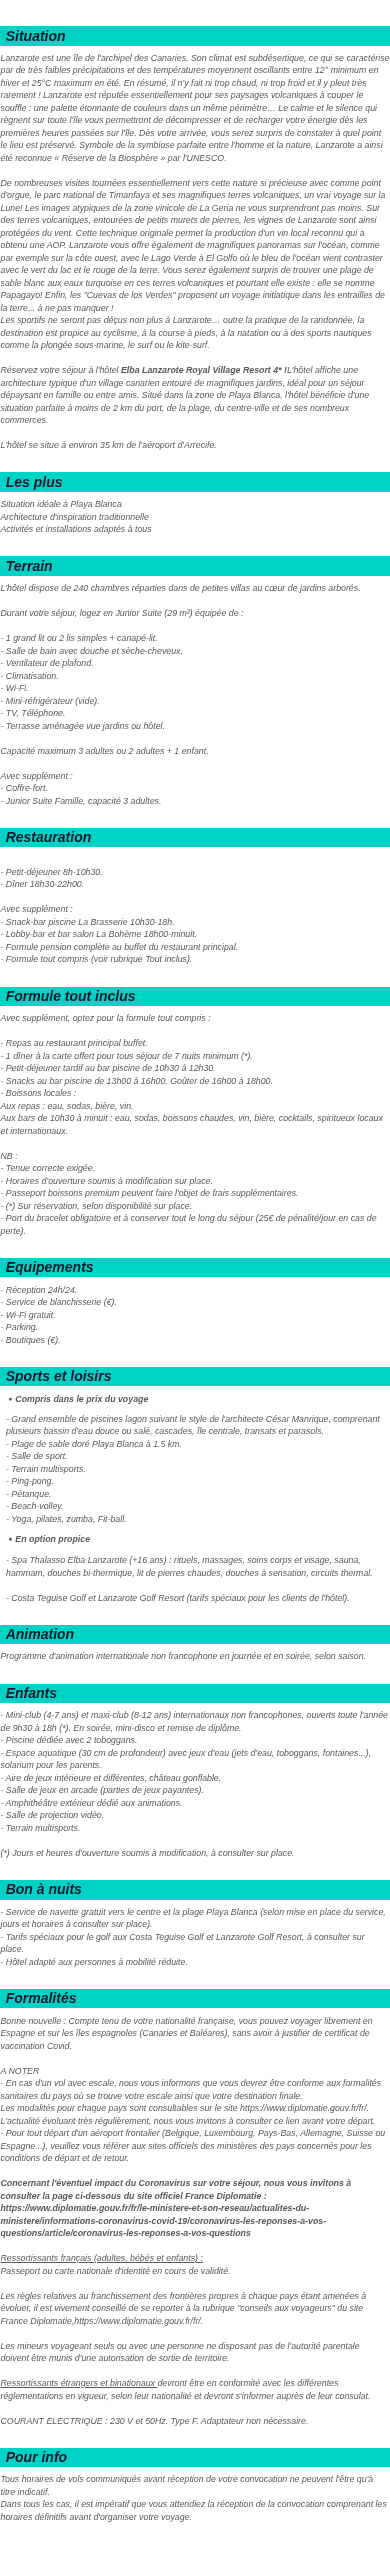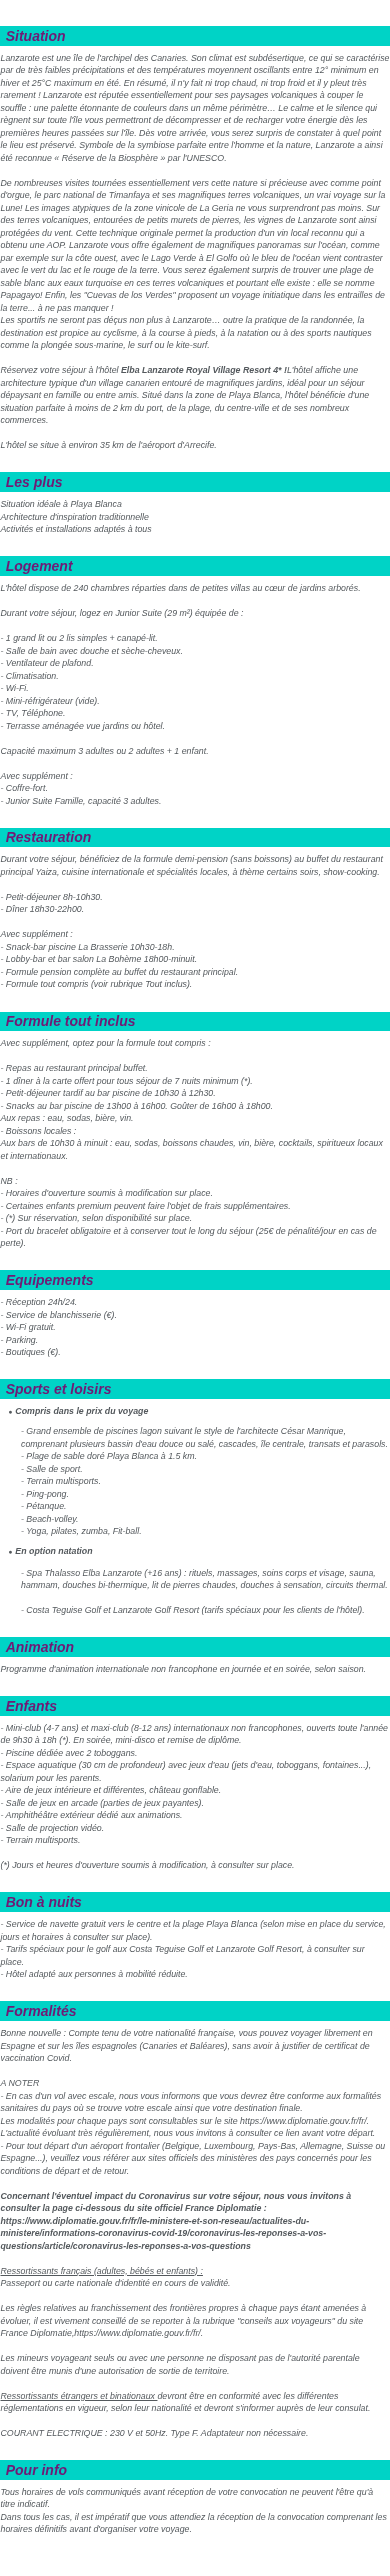--- a/index.html
+++ b/index.html
@@ -14,36 +14,36 @@
     font-size: 8.8px;
     line-height: 12.5px;
     color: #54595d;
   }
   #doc {
     width: 391px;
     padding-bottom: 3.1px;
   }
   .sec-header {
     background: #00d3c6;
-    color: #701a75;
+    color: #0f172a;
     font-weight: bold;
     font-style: italic;
     font-size: 14px;
     line-height: 16px;
     padding: 1.5px 5.2px 2.1px 5.7px;
     margin: 20.6px 0 6.2px 0;
   }
   .sec-header:first-child { margin-top: 26px; }
   .para {
     margin: 0;
     padding: 0 1px 0 0.5px;
     overflow-wrap: break-word;
     word-wrap: break-word;
   }
-  .ind1 { padding-left: 21px; }
+  .ind1 { padding-left: 6px; }
   .bullet-head {
     padding-left: 8.2px;
     font-weight: bold;
   }
   .dot {
     font-size: 6.7px;
     margin-right: 3.1px;
     vertical-align: 0.5px;
   }
   .gap { width: 100%; }
@@ -60,85 +60,85 @@
     <div class="para"><span>De nombreuses visites tournées essentiellement vers cette nature si précieuse avec comme point d'orgue, le parc national de Timanfaya et ses magnifiques terres volcaniques, un vrai voyage sur la Lune! Les images atypiques de la zone vinicole de La Geria ne vous surprendront pas moins. Sur des terres volcaniques, entourées de petits murets de pierres, les vignes de Lanzarote sont ainsi protégées du vent. Cette technique originale permet la production d'un vin local reconnu qui a obtenu une AOP. Lanzarote vous offre également de magnifiques panoramas sur l'océan, comme par exemple sur la côte ouest, avec le Lago Verde à El Golfo où le bleu de l'océan vient contraster avec le vert du lac et le rouge de la terre. Vous serez également surpris de trouver une plage de sable blanc aux eaux turquoise en ces terres volcaniques et pourtant elle existe : elle se nomme Papagayo! Enfin, les "Cuevas de los Verdes" proposent un voyage initiatique dans les entrailles de la terre... à ne pas manquer !</span></div>
     <div class="para"><span>Les sportifs ne seront pas déçus non plus à Lanzarote… outre la pratique de la randonnée, la destination est propice au cyclisme, à la course à pieds, à la natation ou à des sports nautiques comme la plongée sous-marine, le surf ou le kite-surf.</span></div>
     <div class="gap" style="height: 12.5px;"></div>
     <div class="para"><span>Réservez votre séjour à l'hôtel </span><span class="b">Elba Lanzarote Royal Village Resort 4* !</span><span>L'hôtel affiche une architecture typique d'un village canarien entouré de magnifiques jardins, idéal pour un séjour dépaysant en famille ou entre amis. Situé dans la zone de Playa Blanca, l'hôtel bénéficie d'une situation parfaite à moins de 2 km du port, de la plage, du centre-ville et de ses nombreux commerces.</span></div>
     <div class="gap" style="height: 12.5px;"></div>
     <div class="para"><span>L'hôtel se situe à environ 35 km de l'aéroport d'Arrecife.</span></div>
     <div class="sec-header">Les plus</div>
     <div class="para"><span>Situation idéale à Playa Blanca</span></div>
     <div class="para"><span>Architecture d'inspiration traditionnelle</span></div>
     <div class="para"><span>Activités et installations adaptés à tous</span></div>
-    <div class="sec-header">Logement</div>
+    <div class="sec-header">Terrain</div>
     <div class="para"><span>L'hôtel dispose de 240 chambres réparties dans de petites villas au cœur de jardins arborés.</span></div>
     <div class="gap" style="height: 12.5px;"></div>
     <div class="para"><span>Durant votre séjour, logez en Junior Suite (29 m²) équipée de :</span></div>
     <div class="gap" style="height: 12.5px;"></div>
     <div class="para"><span>- 1 grand lit ou 2 lis simples + canapé-lit.</span></div>
     <div class="para"><span>- Salle de bain avec douche et sèche-cheveux.</span></div>
     <div class="para"><span>- Ventilateur de plafond.</span></div>
     <div class="para"><span>- Climatisation.</span></div>
     <div class="para"><span>- Wi-Fi.</span></div>
     <div class="para"><span>- Mini-réfrigérateur (vide).</span></div>
     <div class="para"><span>- TV, Téléphone.</span></div>
     <div class="para"><span>- Terrasse aménagée vue jardins ou hôtel.</span></div>
     <div class="gap" style="height: 12.5px;"></div>
     <div class="para"><span>Capacité maximum 3 adultes ou 2 adultes + 1 enfant.</span></div>
     <div class="gap" style="height: 12.5px;"></div>
     <div class="para"><span>Avec supplément :</span></div>
     <div class="para"><span>- Coffre-fort.</span></div>
     <div class="para"><span>- Junior Suite Famille, capacité 3 adultes.</span></div>
     <div class="sec-header">Restauration</div>
-    <div class="para"><span>Durant votre séjour, bénéficiez de la formule demi-pension (sans boissons) au buffet du restaurant principal Yaiza, cuisine internationale et spécialités locales, à thème certains soirs, show-cooking.</span></div>
     <div class="gap" style="height: 12.5px;"></div>
     <div class="para"><span>- Petit-déjeuner 8h-10h30.</span></div>
     <div class="para"><span>- Dîner 18h30-22h00.</span></div>
     <div class="gap" style="height: 12.5px;"></div>
     <div class="para"><span>Avec supplément :</span></div>
     <div class="para"><span>- Snack-bar piscine La Brasserie 10h30-18h.</span></div>
     <div class="para"><span>- Lobby-bar et bar salon La Bohème 18h00-minuit.</span></div>
     <div class="para"><span>- Formule pension complète au buffet du restaurant principal.</span></div>
     <div class="para"><span>- Formule tout compris (voir rubrique Tout inclus).</span></div>
     <div class="sec-header">Formule tout inclus</div>
     <div class="para"><span>Avec supplément, optez pour la formule tout compris :</span></div>
     <div class="gap" style="height: 12.5px;"></div>
     <div class="para"><span>- Repas au restaurant principal buffet.</span></div>
     <div class="para"><span>- 1 dîner à la carte offert pour tous séjour de 7 nuits minimum (*).</span></div>
     <div class="para"><span>- Petit-déjeuner tardif au bar piscine de 10h30 à 12h30.</span></div>
     <div class="para"><span>- Snacks au bar piscine de 13h00 à 16h00. Goûter de 16h00 à 18h00.</span></div>
+    <div class="para"><span>- Boissons locales :</span></div>
     <div class="para"><span>Aux repas : eau, sodas, bière, vin.</span></div>
-    <div class="para"><span>- Boissons locales :</span></div>
     <div class="para"><span>Aux bars de 10h30 à minuit : eau, sodas, boissons chaudes, vin, bière, cocktails, spiritueux locaux et internationaux.</span></div>
     <div class="gap" style="height: 12.5px;"></div>
     <div class="para"><span>NB :</span></div>
+    <div class="para"><span>- Tenue correcte exigée.</span></div>
     <div class="para"><span>- Horaires d'ouverture soumis à modification sur place.</span></div>
-    <div class="para"><span>- Certaines enfants premium peuvent faire l'objet de frais supplémentaires.</span></div>
+    <div class="para"><span>- Passeport boissons premium peuvent faire l'objet de frais supplémentaires.</span></div>
     <div class="para"><span>- (*) Sur réservation, selon disponibilité sur place.</span></div>
     <div class="para"><span>- Port du bracelet obligatoire et à conserver tout le long du séjour (25€ de pénalité/jour en cas de perte).</span></div>
     <div class="sec-header">Equipements</div>
     <div class="para"><span>- Réception 24h/24.</span></div>
     <div class="para"><span>- Service de blanchisserie (€).</span></div>
     <div class="para"><span>- Wi-Fi gratuit.</span></div>
     <div class="para"><span>- Parking.</span></div>
     <div class="para"><span>- Boutiques (€).</span></div>
     <div class="sec-header">Sports et loisirs</div>
     <div class="para bullet-head"><span class="dot">●</span><span class="b">Compris dans le prix du voyage</span></div>
     <div class="gap" style="height: 7.2px;"></div>
     <div class="para ind1"><span>- Grand ensemble de piscines lagon suivant le style de l'architecte César Manrique, comprenant plusieurs bassin d'eau douce ou salé, cascades, île centrale, transats et parasols.</span></div>
     <div class="para ind1"><span>- Plage de sable doré Playa Blanca à 1.5 km.</span></div>
     <div class="para ind1"><span>- Salle de sport.</span></div>
     <div class="para ind1"><span>- Terrain multisports.</span></div>
     <div class="para ind1"><span>- Ping-pong.</span></div>
     <div class="para ind1"><span>- Pétanque.</span></div>
     <div class="para ind1"><span>- Beach-volley.</span></div>
     <div class="para ind1"><span>- Yoga, pilates, zumba, Fit-ball.</span></div>
     <div class="gap" style="height: 7.7px;"></div>
-    <div class="para bullet-head"><span class="dot">●</span><span class="b">En option natation</span></div>
+    <div class="para bullet-head"><span class="dot">●</span><span class="b">En option propice</span></div>
     <div class="gap" style="height: 8.2px;"></div>
     <div class="para ind1"><span>- Spa Thalasso Elba Lanzarote (+16 ans) : rituels, massages, soins corps et visage, sauna, hammam, douches bi-thermique, lit de pierres chaudes, douches à sensation, circuits thermal.</span></div>
     <div class="gap" style="height: 12.5px;"></div>
     <div class="para ind1"><span>- Costa Teguise Golf et Lanzarote Golf Resort (tarifs spéciaux pour les clients de l'hôtel).</span></div>
     <div class="sec-header">Animation</div>
     <div class="para"><span>Programme d'animation internationale non francophone en journée et en soirée, selon saison.</span></div>
     <div class="sec-header">Enfants</div>
     <div class="para"><span>- Mini-club (4-7 ans) et maxi-club (8-12 ans) internationaux non francophones, ouverts toute l'année de 9h30 à 18h (*). En soirée, mini-disco et remise de diplôme.</span></div>
     <div class="para"><span>- Piscine dédiée avec 2 toboggans.</span></div>
     <div class="para"><span>- Espace aquatique (30 cm de profondeur) avec jeux d'eau (jets d'eau, toboggans, fontaines...), solarium pour les parents.</span></div>

